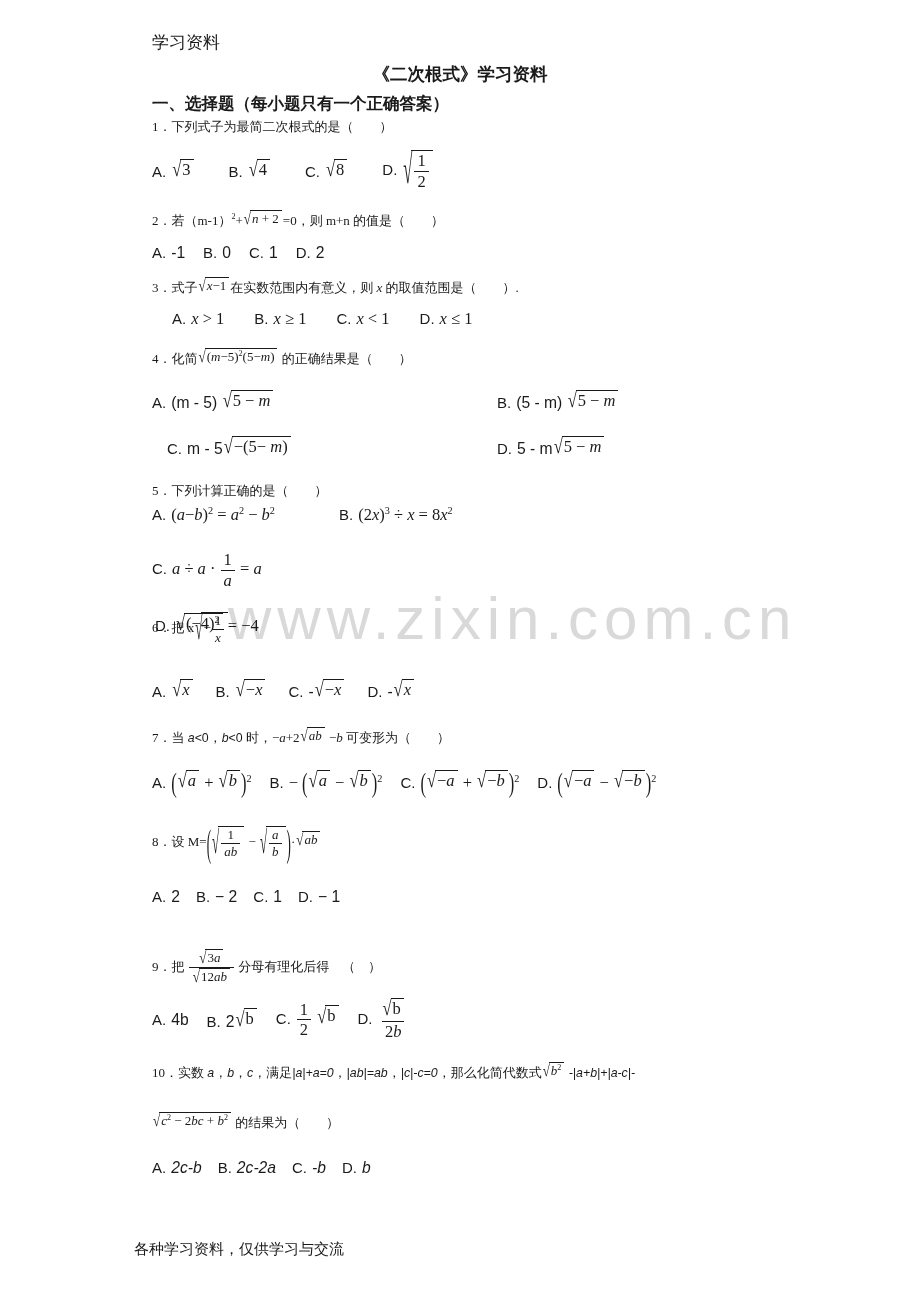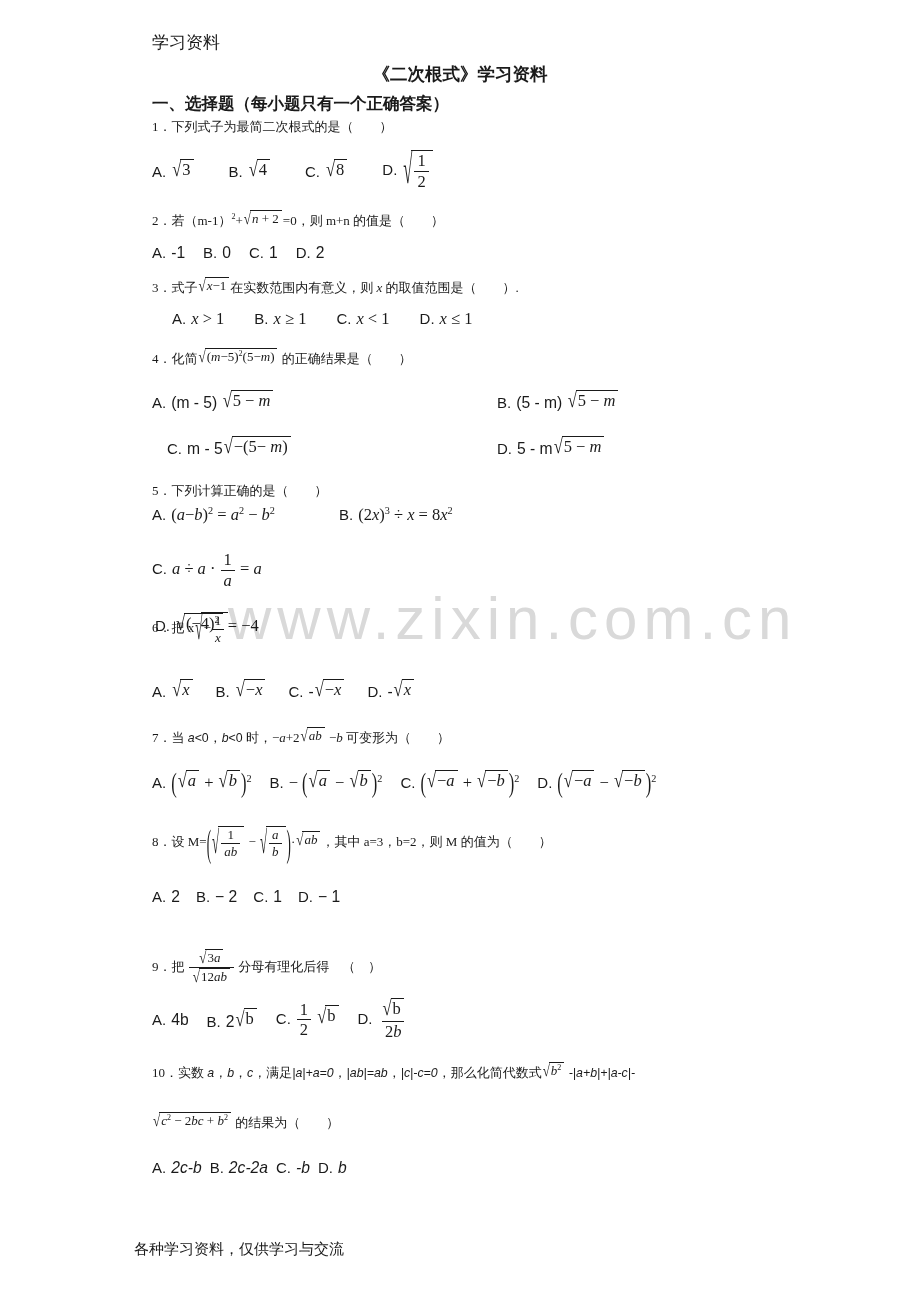--- a/index.html
+++ b/index.html
@@ -197,21 +197,21 @@
         </span></span>
     </span><span class="mt"> − </span><span class="sqrt vmid">
       <span class="sq-sym" style="transform: scaleY(2.451);">√</span>
       <span class="sq-body"><span class="frac">
           <span class="num"><span class="mi">a</span></span>
           <span class="den"><span class="mi">b</span></span>
         </span></span>
     </span><span class="bigp" style="transform: scaleY(2.9);">)</span><span class="mt">·</span><span class="sqrt">
       <span class="sq-sym" style="transform: scaleY(1.274);">√</span>
       <span class="sq-body"><span class="mi">ab</span></span>
-    </span><span class="mt">，其中 a=3，b=2，则 M 的值为（　　）</span></div>
+    </span></div>
 <div class="opt-row" style="top:887px;left:152px;gap:16px;">
     <span class="opt"><span class="opt-label">A.</span><span class="opt-math"><span class="ms">2</span></span></span>
     <span class="opt"><span class="opt-label">B.</span><span class="opt-math"><span class="ms">− 2</span></span></span>
     <span class="opt"><span class="opt-label">C.</span><span class="opt-math"><span class="ms">1</span></span></span>
     <span class="opt"><span class="opt-label">D.</span><span class="opt-math"><span class="ms">− 1</span></span></span>
   </div>
 
 <div class="abs stem" style="top:925px;left:152px;margin-top:24px;"><span class="mt">9．把 </span><span class="frac">
       <span class="num"><span class="sqrt">
           <span class="sq-sym" style="transform: scaleY(1.274);">√</span>
@@ -245,20 +245,20 @@
   </div>
 
 <div class="abs stem" style="top:1062px;left:152px;"><span class="mt">10．实数 </span><span class="msi">a</span><span class="mt">，</span><span class="msi">b</span><span class="mt">，</span><span class="msi">c</span><span class="mt">，满足</span><span class="msi">|a|+a=0</span><span class="mt">，</span><span class="msi">|ab|=ab</span><span class="mt">，</span><span class="msi">|c|-c=0</span><span class="mt">，那么化简代数式</span><span class="sqrt">
       <span class="sq-sym" style="transform: scaleY(1.274);">√</span>
       <span class="sq-body"><span class="mi">b</span><sup><span class="mt">2</span></sup></span>
     </span><span class="msi"> -|a+b|+|a-c|-</span></div>
 <div class="abs stem" style="top:1112px;left:152px;"><span class="sqrt">
       <span class="sq-sym" style="transform: scaleY(1.274);">√</span>
       <span class="sq-body"><span class="mi">c</span><sup><span class="mt">2</span></sup><span class="mt"> − 2</span><span class="mi">bc</span><span class="mt"> + </span><span class="mi">b</span><sup><span class="mt">2</span></sup></span>
     </span><span class="mt"> 的结果为（　　）</span></div>
-<div class="opt-row" style="top:1158px;left:152px;gap:8px;align-items:center;">
+<div class="opt-row" style="top:1158px;left:152px;gap:16px;align-items:center;">
     <span class="opt"><span class="opt-label">A.</span><span class="opt-math"><span class="msi">2c-b</span></span></span>
     <span class="opt"><span class="opt-label">B.</span><span class="opt-math"><span class="msi">2c-2a</span></span></span>
     <span class="opt"><span class="opt-label">C.</span><span class="opt-math"><span class="msi">-b</span></span></span>
     <span class="opt"><span class="opt-label">D.</span><span class="opt-math"><span class="msi">b</span></span></span>
   </div>
 
 <div class="abs ftr">各种学习资料，仅供学习与交流</div>
 
 </body></html>

